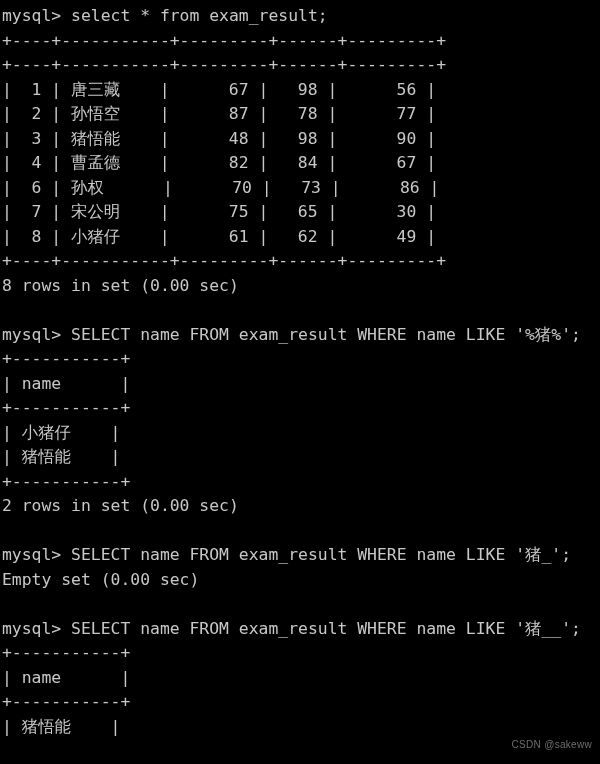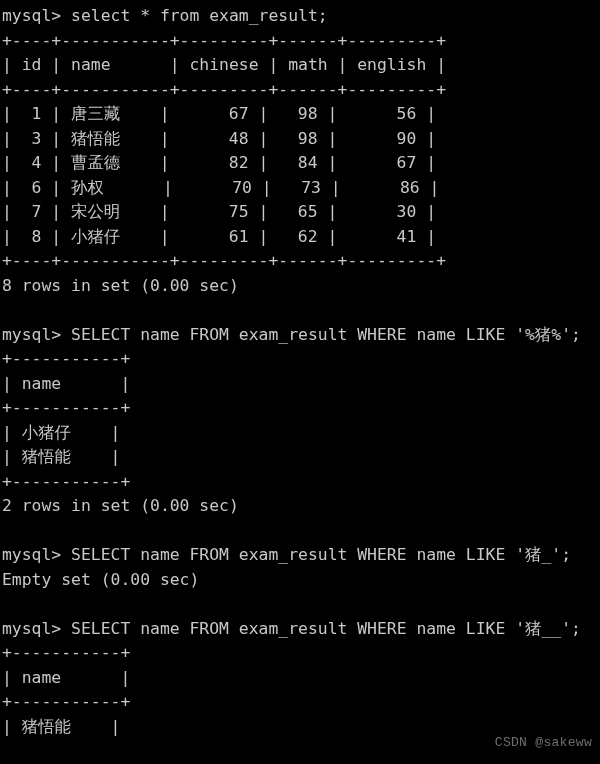--- a/index.html
+++ b/index.html
@@ -31,42 +31,42 @@
     white-space: pre;
     letter-spacing: 0px;
   }
   .line.blank {
     color: transparent;
   }
   .watermark {
     position: absolute;
     right: 8px;
     bottom: 14px;
-    font-family: Liberation Mono, monospace;
-    font-size: 13px;
+    font-family: Liberation Sans, sans-serif;
+    font-size: 10px;
     color: #6e6e6e;
     letter-spacing: 0.3px;
     white-space: pre;
   }
 </style>
 </head>
 <body>
 
 <div id="terminal">
   <div id="output">
       <div class="line">mysql&gt; select * from exam_result;</div>
       <div class="line">+----+-----------+---------+------+---------+</div>
-      <div class="line">| id | name      | chinese | math | english |</div>
       <div class="line">+----+-----------+---------+------+---------+</div>
       <div class="line">|  1 | 唐三藏    |      67 |   98 |      56 |</div>
+      <div class="line">|  2 | 孙悟空    |      87 |   78 |      77 |</div>
       <div class="line">|  3 | 猪悟能    |      48 |   98 |      90 |</div>
       <div class="line">|  4 | 曹孟德    |      82 |   84 |      67 |</div>
       <div class="line">|  6 | 孙权      |      70 |   73 |      86 |</div>
       <div class="line">|  7 | 宋公明    |      75 |   65 |      30 |</div>
-      <div class="line">|  8 | 小猪仔    |      61 |   62 |      41 |</div>
+      <div class="line">|  8 | 小猪仔    |      61 |   62 |      49 |</div>
       <div class="line">+----+-----------+---------+------+---------+</div>
       <div class="line">8 rows in set (0.00 sec)</div>
       <div class="line blank"></div>
       <div class="line">mysql&gt; SELECT name FROM exam_result WHERE name LIKE '%猪%';</div>
       <div class="line">+-----------+</div>
       <div class="line">| name      |</div>
       <div class="line">+-----------+</div>
       <div class="line">| 小猪仔    |</div>
       <div class="line">| 猪悟能    |</div>
       <div class="line">+-----------+</div>

